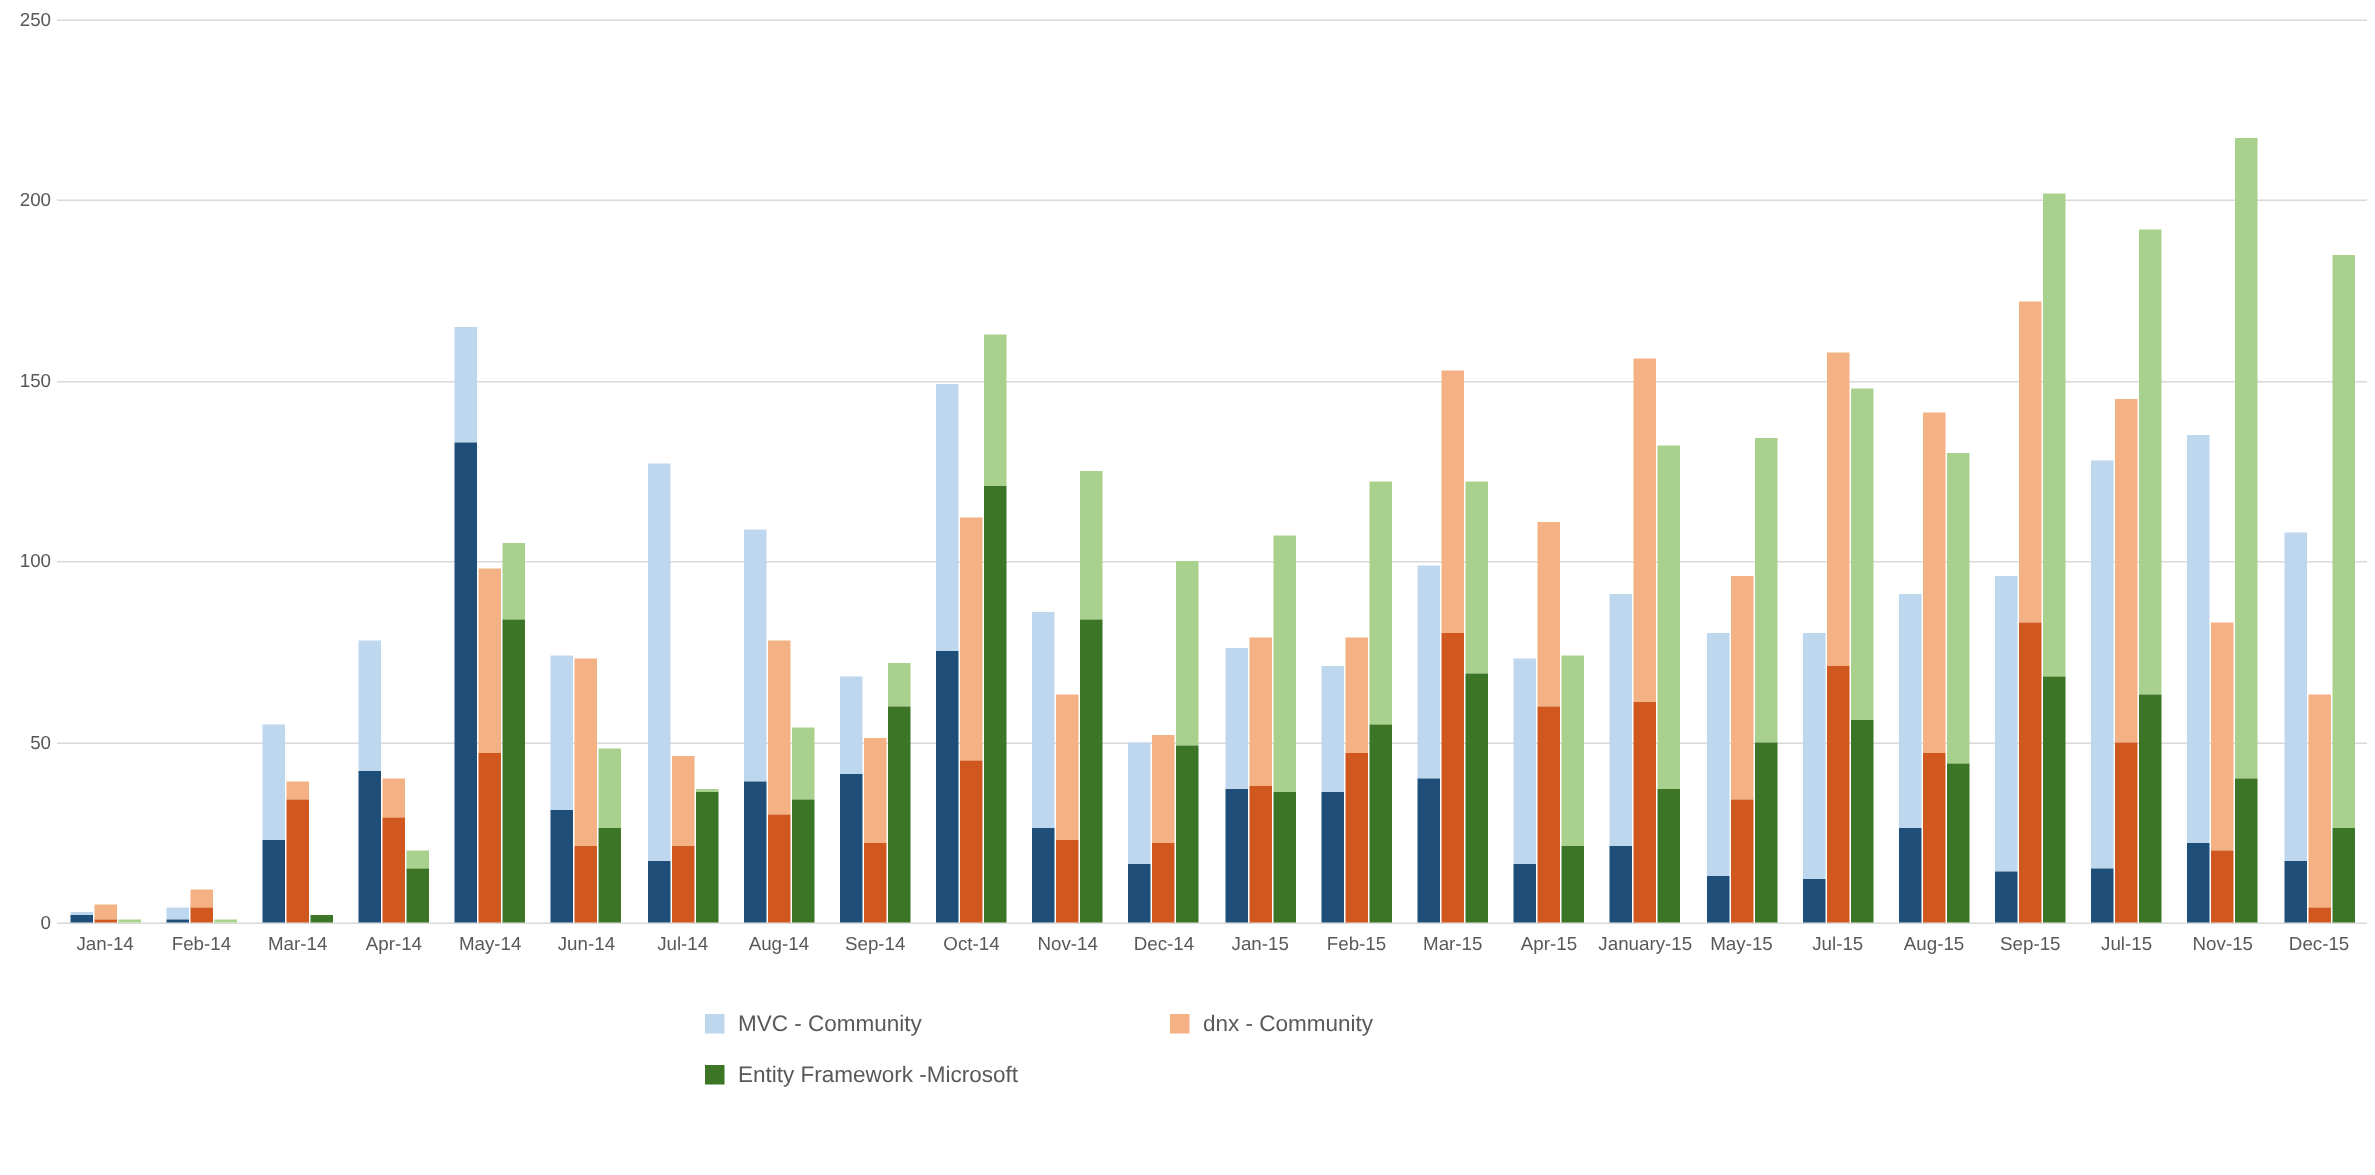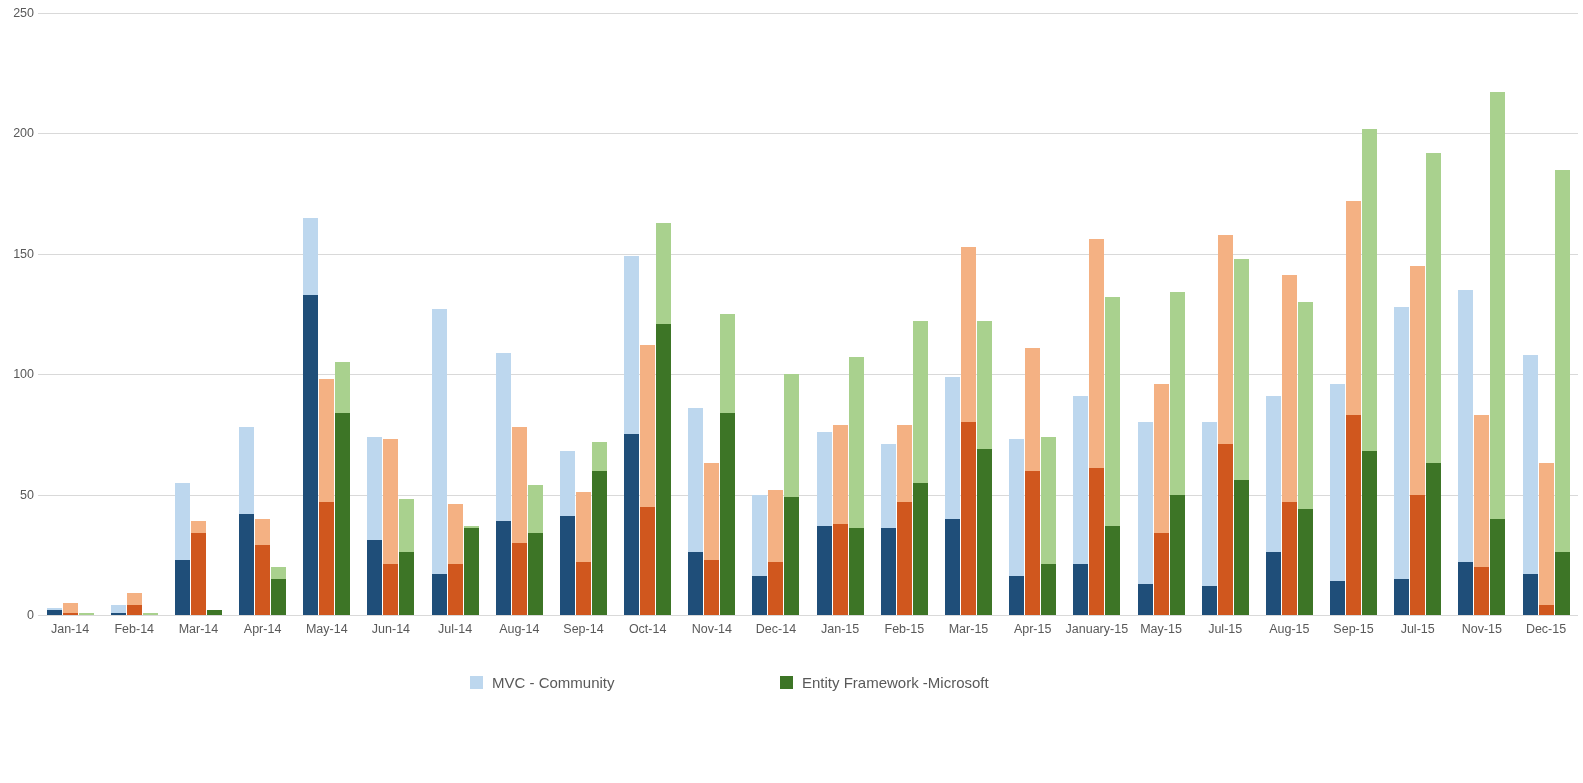--- a/index.html
+++ b/index.html
@@ -479,18 +479,22 @@
       <div class="xlabel">Nov-15</div>
       <div class="xlabel">Dec-15</div>
     </div>
 
   <div class="legend" id="legend">
       <div class="legend-item">
         <span class="swatch" style="background: rgb(189, 215, 238);"></span>
         <span>MVC - Community</span>
       </div>
       <div class="legend-item">
+        <span class="swatch" style="background: rgb(244, 177, 131);"></span>
+        <span>dnx - Community</span>
+      </div>
+      <div class="legend-item">
         <span class="swatch" style="background: rgb(61, 117, 38);"></span>
         <span>Entity Framework -Microsoft</span>
       </div>
     </div>
 
 </div>
 
 </body></html>

